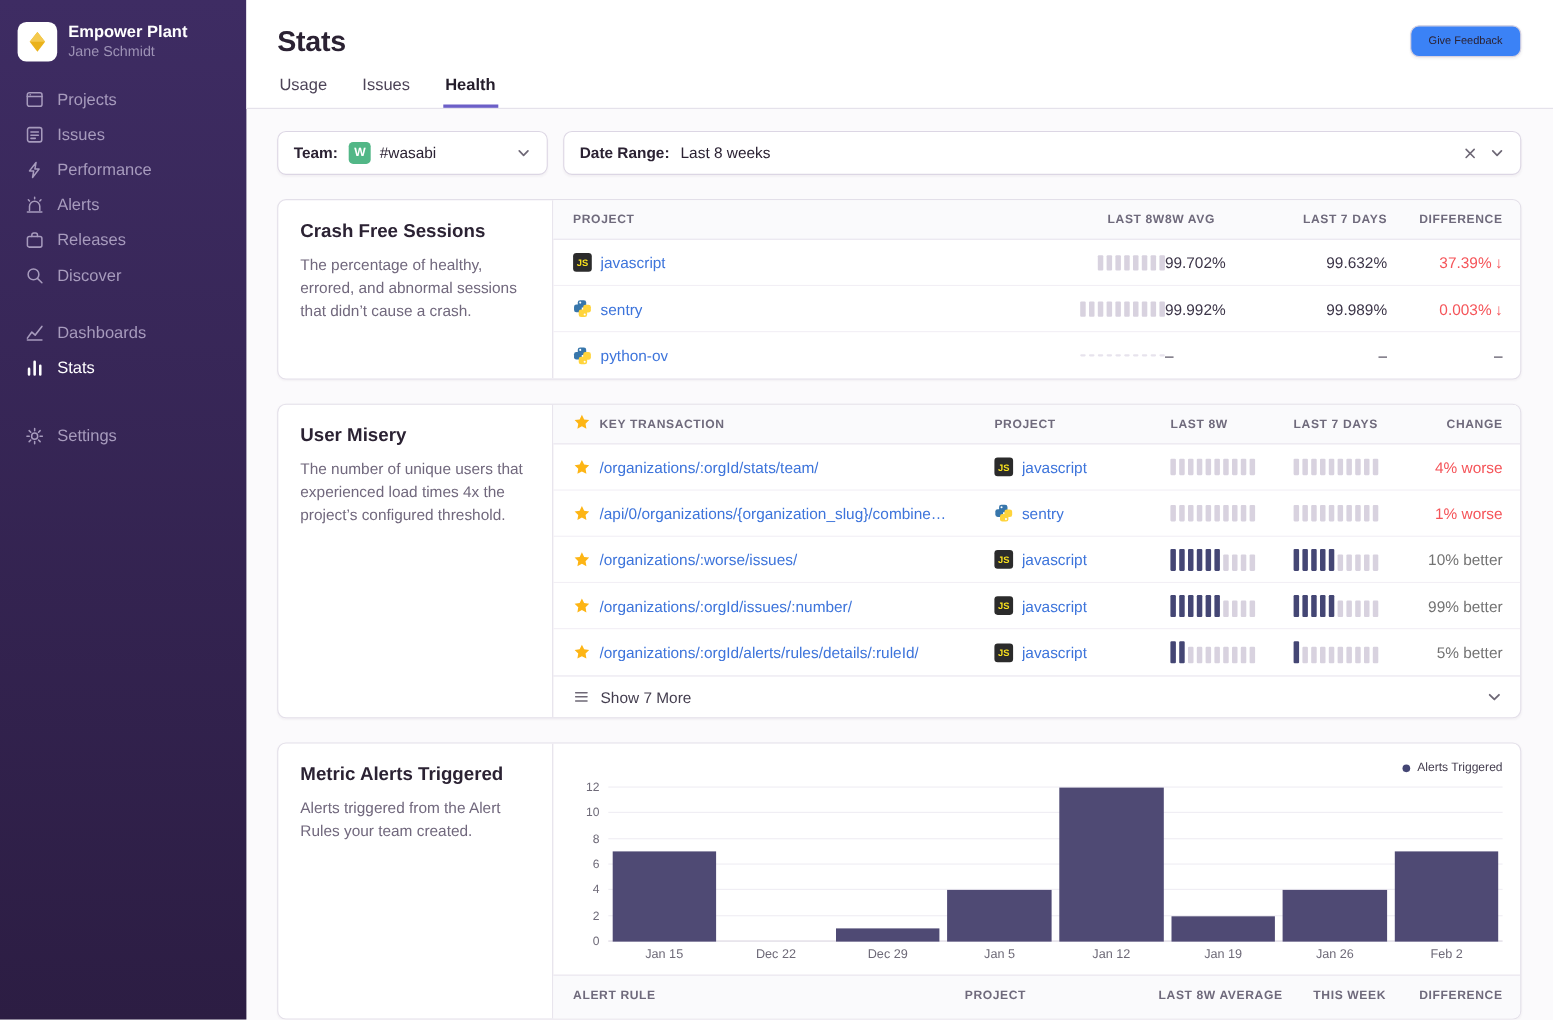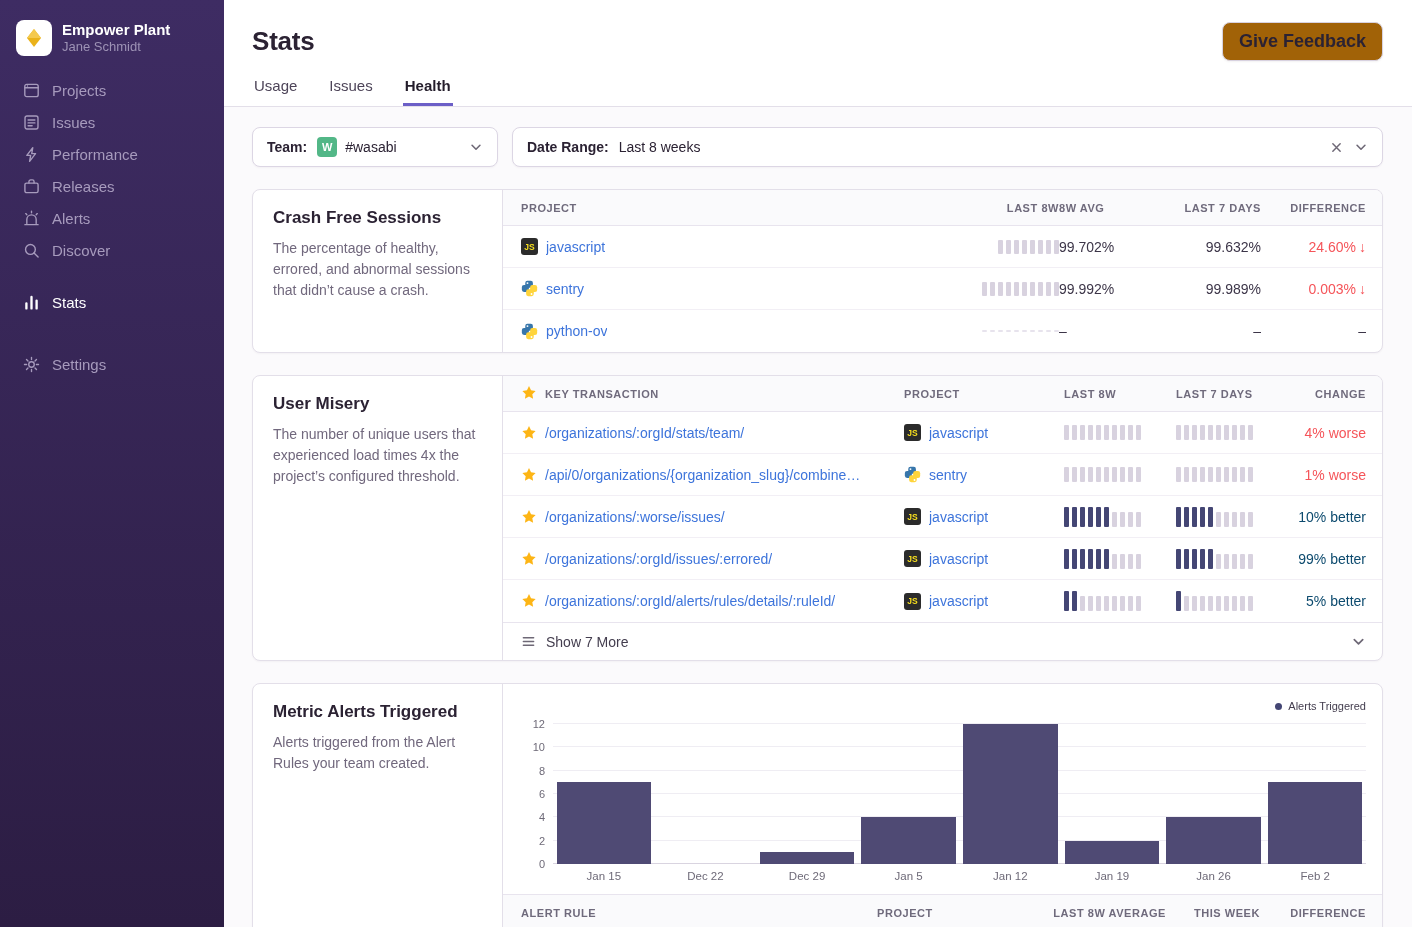--- a/index.html
+++ b/index.html
@@ -20,22 +20,22 @@
   .nav-icon{width:18px;height:18px;display:flex;align-items:center;justify-content:center;flex:none}
   .nav-icon svg{display:block}
   .nav-secondary{margin-top:20px}
   .nav-settings{margin-top:30px}
 
   
   .main{flex:1;min-width:0;display:flex;flex-direction:column}
   .page-header{background:#fff;padding:22px 29px 0 28px;border-bottom:1px solid #e3dfe9;flex:none}
   .header-top{display:flex;justify-content:space-between;align-items:center}
   .page-title{margin:0;font-size:26px;font-weight:700;color:#2b2233;letter-spacing:-.2px}
-  .feedback-btn{background:#a16207;border:1px solid #d8d2e0;border-radius:8px;padding:8px 16px;font-size:18px;
-                font-weight:700;color:#2b2233;cursor:pointer;box-shadow:0 1px 2px rgba(43,34,51,.06);font-family:inherit}
+  .feedback-btn{background:#3b82f6;border:1px solid #d8d2e0;border-radius:8px;padding:8px 16px;font-size:10px;
+                font-weight:400;color:#2b2233;cursor:pointer;box-shadow:0 1px 2px rgba(43,34,51,.06);font-family:inherit}
   .tabs{display:flex;gap:28px;margin-top:16px}
   .tab{padding:0 2px 9px;font-size:15px;color:#4d4458;cursor:pointer;border-bottom:3px solid transparent}
   .tab.active{color:#241d2b;font-weight:700;border-bottom-color:#6c5fc7}
   .content{flex:1;padding:20px 29px 0 28px;overflow:hidden}
 
   
   .filter-row{display:flex;gap:14px;margin-bottom:22px}
   .select-box{background:#fff;border:1px solid #dcd6e4;border-radius:8px;height:40px;display:flex;align-items:center;
               padding:0 14px;font-size:14px;color:#2b2233;box-shadow:0 1px 2px rgba(43,34,51,.04);cursor:pointer}
   .team-select{width:246px;flex:none}
@@ -58,21 +58,21 @@
          padding:0 16px 0 18px;font-size:11px;font-weight:700;letter-spacing:.05em;color:#6f6a7c;flex:none}
   .thead>div{display:block}
   .trow{display:flex;align-items:center;height:42px;padding:0 16px 0 18px;font-size:14px;color:#3c3548;border-bottom:1px solid #f2eff5}
   .tbody .trow:last-child{border-bottom:none}
   .plink{color:#3d74db;cursor:pointer;white-space:nowrap;overflow:hidden;text-overflow:ellipsis}
   .plat-icon{width:17px;height:17px;flex:none;display:flex;align-items:center;justify-content:center}
   .js-badge{width:17px;height:17px;border-radius:3px;background:#2b2b2b;color:#f7df1e;font-size:8.5px;font-weight:700;
             display:flex;align-items:center;justify-content:center}
   .spark-bar{width:5px;border-radius:1px;flex:none}
   .neg{color:#f55459}
-  .pos{color:#0c4a6e}
+  .pos{color:#737373}
   .arrow{margin-left:3px}
 
   
   .cf-project{flex:1;display:flex;align-items:center;gap:8px;min-width:0}
   .cf-spark{width:100px;flex:none;display:flex;justify-content:flex-end;align-items:flex-end;gap:3px}
   .cf-avg{width:97px;flex:none;text-align:left}
   .cf-7d{width:105px;flex:none;text-align:right}
   .cf-diff{width:105px;flex:none;text-align:right}
   .thead .cf-spark{display:block;text-align:right}
   .thead .cf-project{flex:1}
@@ -152,47 +152,56 @@
         <span class="nav-icon">
           <svg width="17" height="17" viewBox="0 0 16 16" fill="none" stroke="currentColor" stroke-width="1.3" stroke-linecap="round" stroke-linejoin="round">
             <path d="M9.2 1.6L3.6 8.8h3.6l-1 5.6 5.6-7.2H8.2z"></path>
           </svg>
         </span>
         <span class="nav-label">Performance</span>
       </div>
       <div class="nav-item">
         <span class="nav-icon">
           <svg width="17" height="17" viewBox="0 0 16 16" fill="none" stroke="currentColor" stroke-width="1.3" stroke-linecap="round" stroke-linejoin="round">
-            <rect x="1.8" y="4.8" width="12.4" height="9" rx="1.6"></rect>
-            <path d="M5.6 4.8V3.4c0-.9.7-1.6 1.6-1.6h1.6c.9 0 1.6.7 1.6 1.6v1.4"></path>
-          </svg>
-        </span>
-        <span class="nav-label">Releases</span>
-      </div>
-      <div class="nav-item">
-        <span class="nav-icon">
-          <svg width="17" height="17" viewBox="0 0 16 16" fill="none" stroke="currentColor" stroke-width="1.3" stroke-linecap="round" stroke-linejoin="round">
             <path d="M3.6 12.6V9a4.4 4.4 0 018.8 0v3.6"></path>
             <path d="M1.8 13.8h12.4"></path>
             <path d="M8 1.2v1.4M2.6 3.4l1 1M13.4 3.4l-1 1"></path>
           </svg>
         </span>
         <span class="nav-label">Alerts</span>
       </div>
       <div class="nav-item">
         <span class="nav-icon">
           <svg width="17" height="17" viewBox="0 0 16 16" fill="none" stroke="currentColor" stroke-width="1.3" stroke-linecap="round" stroke-linejoin="round">
+            <rect x="1.8" y="4.8" width="12.4" height="9" rx="1.6"></rect>
+            <path d="M5.6 4.8V3.4c0-.9.7-1.6 1.6-1.6h1.6c.9 0 1.6.7 1.6 1.6v1.4"></path>
+          </svg>
+        </span>
+        <span class="nav-label">Releases</span>
+      </div>
+      <div class="nav-item">
+        <span class="nav-icon">
+          <svg width="17" height="17" viewBox="0 0 16 16" fill="none" stroke="currentColor" stroke-width="1.3" stroke-linecap="round" stroke-linejoin="round">
             <circle cx="7" cy="7" r="4.6"></circle>
             <path d="M10.4 10.4l3.8 3.8"></path>
           </svg>
         </span>
         <span class="nav-label">Discover</span>
       </div>
     </nav>
   <nav class="nav-secondary">
+      <div class="nav-item">
+        <span class="nav-icon">
+          <svg width="17" height="17" viewBox="0 0 16 16" fill="none" stroke="currentColor" stroke-width="1.4" stroke-linecap="round" stroke-linejoin="round">
+            <path d="M1.8 12.6L5.6 7.4l2.9 2.6 5.7-7.4"></path>
+            <path d="M1.8 14.2h12.4"></path>
+          </svg>
+        </span>
+        <span class="nav-label">Dashboards</span>
+      </div>
       <div class="nav-item active">
         <span class="nav-icon">
           <svg width="17" height="17" viewBox="0 0 16 16" fill="none" stroke="currentColor" stroke-width="2.2" stroke-linecap="round">
             <path d="M3.2 13.6V8.8M8 13.6V2.8M12.8 13.6V6.2"></path>
           </svg>
         </span>
         <span class="nav-label">Stats</span>
       </div>
     </nav>
   <nav class="nav-settings">
@@ -278,21 +287,21 @@
                 <span class="spark-bar" style="height: 14px; background: rgb(216, 210, 223);"></span>
                 <span class="spark-bar" style="height: 14px; background: rgb(216, 210, 223);"></span>
                 <span class="spark-bar" style="height: 14px; background: rgb(216, 210, 223);"></span>
                 <span class="spark-bar" style="height: 14px; background: rgb(216, 210, 223);"></span>
                 <span class="spark-bar" style="height: 14px; background: rgb(216, 210, 223);"></span>
                 <span class="spark-bar" style="height: 14px; background: rgb(216, 210, 223);"></span>
                 <span class="spark-bar" style="height: 14px; background: rgb(216, 210, 223);"></span>
               </div>
               <div class="cf-avg">99.702%</div>
               <div class="cf-7d">99.632%</div>
-              <div class="cf-diff neg"><span>24.60%</span><span class="arrow">↓</span></div>
+              <div class="cf-diff neg"><span>37.39%</span><span class="arrow">↓</span></div>
             </div>
             <div class="trow">
               <div class="cf-project">
                 <span class="plat-icon">
                   <svg width="17" height="17" viewBox="0 0 16 16">
                     <rect x="4" y="0.8" width="7.2" height="6.4" rx="2" fill="#3776ab"></rect>
                     <rect x="0.8" y="4.6" width="6.6" height="6.6" rx="2" fill="#3776ab"></rect>
                     <rect x="4.8" y="8.8" width="7.2" height="6.4" rx="2" fill="#ffd43b"></rect>
                     <rect x="8.6" y="4.8" width="6.6" height="6.6" rx="2" fill="#ffd43b"></rect>
                     <circle cx="6.1" cy="2.9" r="0.9" fill="#fff"></circle>
@@ -498,21 +507,21 @@
               </div>
               <div class="um-change pos">10% better</div>
             </div>
             <div class="trow">
               <div class="um-star">
                 <svg width="16" height="16" viewBox="0 0 16 16" fill="#fdb515">
                   <path d="M8 1.1l2.05 4.15 4.58.67-3.31 3.23.78 4.56L8 11.56l-4.1 2.15.78-4.56L1.37 5.92l4.58-.67z"></path>
                 </svg>
               </div>
               <div class="um-tx">
-                <a class="plink">/organizations/:orgId/issues/:errored/</a>
+                <a class="plink">/organizations/:orgId/issues/:number/</a>
               </div>
               <div class="um-project">
                 <span class="plat-icon">
                   <span class="js-badge">JS</span>
                 </span>
                 <a class="plink">javascript</a>
               </div>
               <div class="um-spark">
                 <span class="spark-bar" style="height: 20px; background: rgb(68, 70, 116);"></span>
                 <span class="spark-bar" style="height: 20px; background: rgb(68, 70, 116);"></span>

